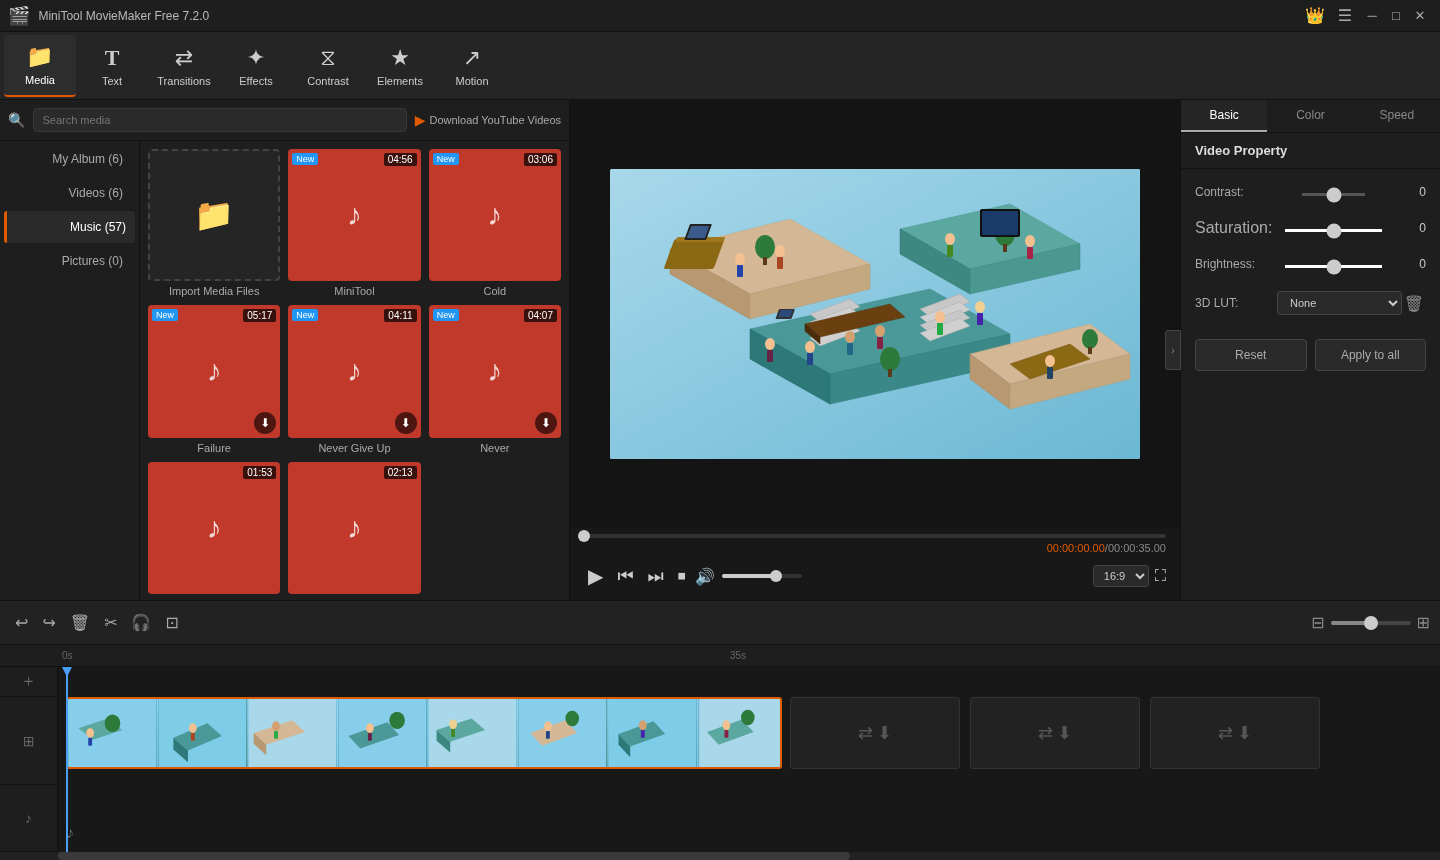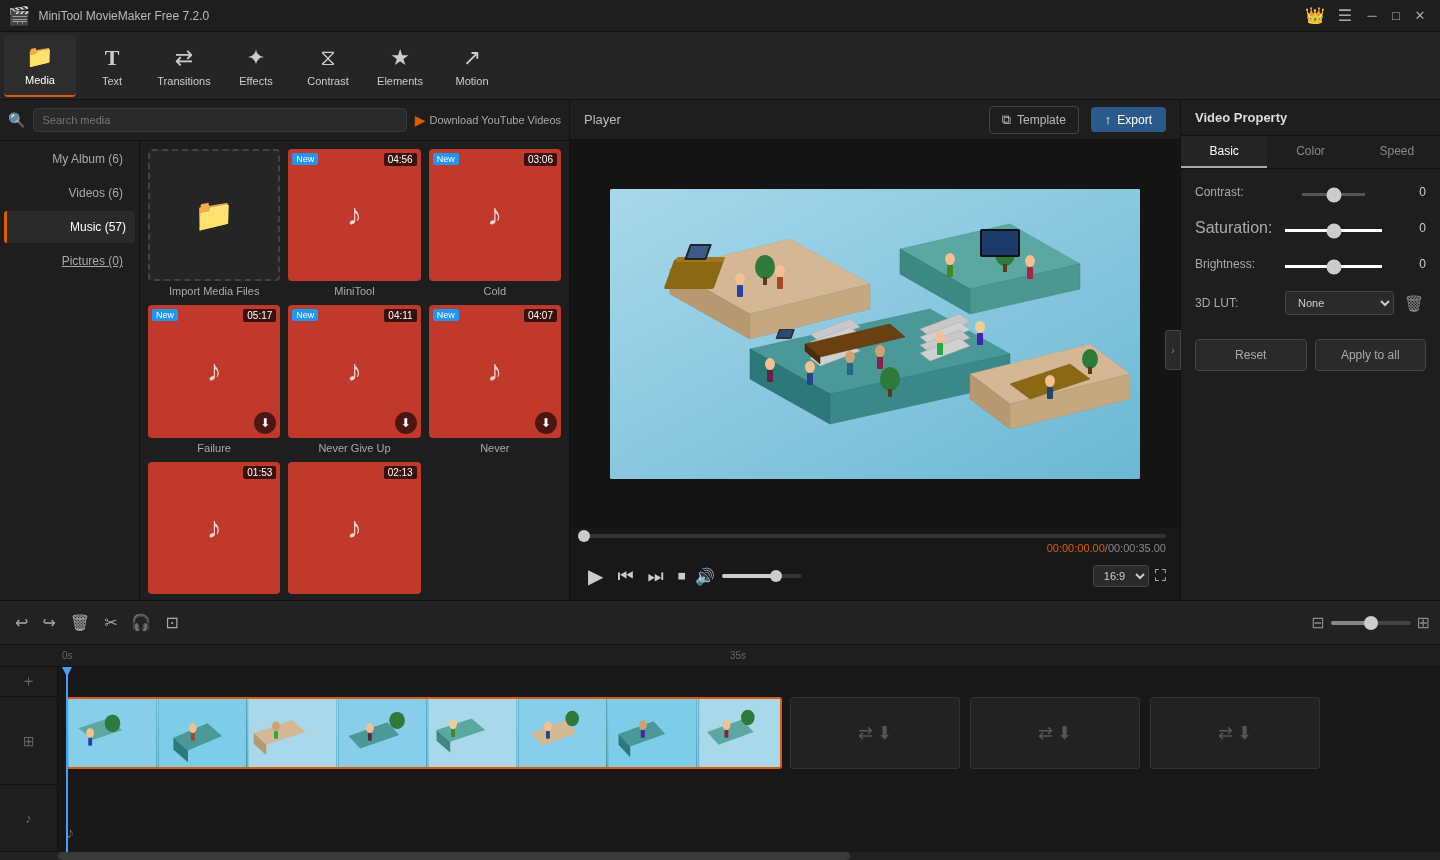--- a/index.html
+++ b/index.html
@@ -129,21 +129,21 @@
       <div id="sidebar" style="width:140px; background:#1e1e1e; border-right:1px solid #111; flex-shrink:0;">
         <div class="sidebar-item" style="padding:9px 12px; cursor:pointer; color:#aaa; font-size:12px; margin:2px 4px; border-radius:3px;">
           <span>My Album (6)</span>
         </div>
         <div class="sidebar-item" style="padding:9px 12px; cursor:pointer; color:#aaa; font-size:12px; margin:2px 4px; border-radius:3px;">
           <span>Videos (6)</span>
         </div>
         <div class="sidebar-item active" style="padding:9px 9px 9px 10px; cursor:pointer; color:#fff; font-size:12px; margin:2px 4px; border-radius:3px; background:#2a2a2a; border-left:3px solid #e05a00;">
           <span>Music (57)</span>
         </div>
-        <div class="sidebar-item" style="padding:9px 12px; cursor:pointer; color:#aaa; font-size:12px; margin:2px 4px; border-radius:3px;text-decoration:underline;">
+        <div class="sidebar-item" style="padding:9px 12px; cursor:pointer; color:#aaa; font-size:12px; margin:2px 4px; border-radius:3px;">
           <span>Pictures (0)</span>
         </div>
       </div>
 
       <div id="media-grid" style="flex:1; overflow-y:auto; padding:8px; display:grid; grid-template-columns:repeat(3, 1fr); gap:8px; align-content:start;">
 
         <div class="media-item" style="display:flex; flex-direction:column; align-items:center; cursor:pointer;">
           <div class="media-thumb import" style="width:100%; aspect-ratio:1; border-radius:4px; background:#252525; border:2px dashed #444; display:flex; align-items:center; justify-content:center;">
             <span style="font-size:32px; color:#666;">📁</span>
           </div>
@@ -211,32 +211,20 @@
             <span style="font-size:30px; color:rgba(255,255,255,0.8);">♪</span>
           </div>
         </div>
 
       </div>
     </div>
   </div>
 
   <div id="center-panel" style="flex:1; background:#181818; display:flex; flex-direction:column;">
 
-    <div id="player-header" style="height:40px; display:flex; align-items:center; padding:0 14px; border-bottom:1px solid #111; background:#1e1e1e; gap:12px;">
-      <span style="font-size:13px; color:#bbb;">Player</span>
-      <span style="flex:1;"></span>
-      <button style="display:flex; align-items:center; gap:6px; cursor:pointer; padding:5px 12px; border-radius:4px; font-size:12px; background:transparent; color:#bbb; border:1px solid #444;">
-        <span style="font-size:13px;">⧉</span>
-        <span>Template</span>
-      </button>
-      <button style="display:flex; align-items:center; gap:6px; cursor:pointer; padding:5px 14px; border-radius:4px; font-size:12px; background:#2a5a8a; color:#fff; border:none;">
-        <span style="font-size:13px;">↑</span>
-        <span>Export</span>
-      </button>
-    </div>
 
     <div id="player-area" style="flex:1; display:flex; align-items:center; justify-content:center; background:#141414; position:relative;">
 
       <div style="width:530px; height:290px; border-radius:2px; overflow:hidden; cursor:pointer;">
         <svg viewBox="0 0 530 290" xmlns="http://www.w3.org/2000/svg" style="width:100%; height:100%;">
           <rect width="530" height="290" fill="#87ceeb"></rect>
 
           <defs>
             <linearGradient id="bgGrad" x1="0%" y1="0%" x2="100%" y2="100%">
               <stop offset="0%" style="stop-color:#a8d8ea"></stop>
@@ -365,34 +353,34 @@
         <option>4:3</option>
       </select>
       <button style="background:transparent; border:none; color:#ccc; cursor:pointer; font-size:16px;">⛶</button>
     </div>
   </div>
 
   <div id="right-panel" style="width:260px; background:#1e1e1e; border-left:1px solid #111; display:flex; flex-direction:column; position:relative;">
 
     <div style="position:absolute; left:-16px; top:50%; transform:translateY(-50%); background:#2a2a2a; border:1px solid #444; width:16px; height:40px; display:flex; align-items:center; justify-content:center; cursor:pointer; border-radius:3px 0 0 3px; color:#888; font-size:10px; z-index:10;">›</div>
 
-    <div style="padding:10px 14px; font-size:13px; font-weight:600; color:#ddd; border-bottom:1px solid #111;">
-      <span>Video Property</span>
-    </div>
-
     <div id="property-tabs" style="display:flex; border-bottom:1px solid #111;">
       <div class="prop-tab active" style="flex:1; text-align:center; padding:8px 4px; cursor:pointer; font-size:12px; color:#fff; border-bottom:2px solid #aaa; background:#252525;">
         <span>Basic</span>
       </div>
       <div class="prop-tab" style="flex:1; text-align:center; padding:8px 4px; cursor:pointer; font-size:12px; color:#888; border-bottom:2px solid transparent;">
         <span>Color</span>
       </div>
       <div class="prop-tab" style="flex:1; text-align:center; padding:8px 4px; cursor:pointer; font-size:12px; color:#888; border-bottom:2px solid transparent;">
         <span>Speed</span>
       </div>
+    </div>
+
+    <div style="padding:10px 14px; font-size:13px; font-weight:600; color:#ddd; border-bottom:1px solid #111;">
+      <span>Video Property</span>
     </div>
 
     <div id="property-content" style="flex:1; padding:16px 14px; overflow-y:auto;">
 
       <div style="display:flex; align-items:center; margin-bottom:20px; gap:25px;">
         <span style="width:82px; font-size:12px; color:#aaa; flex-shrink:0;">Contrast:</span>
         <div style="flex:1; position:relative;">
           <input type="range" min="-100" max="100" value="0" style="width: 100%; height: 3px; background: linear-gradient(to right, rgb(85, 85, 85) 50%, rgb(85, 85, 85) 50%); appearance: none; cursor: pointer; accent-color: rgb(204, 204, 204);">
         </div>
         <span style="width:36px; text-align:right; font-size:12px; color:#ccc;">0</span>
@@ -407,21 +395,21 @@
       </div>
 
       <div style="display:flex; align-items:center; margin-bottom:20px; gap:8px;">
         <span style="width:82px; font-size:12px; color:#aaa; flex-shrink:0;">Brightness:</span>
         <div style="flex:1;">
           <input type="range" min="-100" max="100" value="0" style="width: 100%; height: 3px; appearance: none; cursor: pointer; accent-color: rgb(204, 204, 204);">
         </div>
         <span style="width:36px; text-align:right; font-size:12px; color:#ccc;">0</span>
       </div>
 
-      <div style="display:flex; align-items:center; margin-bottom:8px; gap:8px;">
+      <div style="display:flex; align-items:center; margin-bottom:8px; ">
         <span style="width:82px; font-size:12px; color:#aaa; flex-shrink:0;">3D LUT:</span>
         <select style="flex:1; background:#2a2a2a; border:1px solid #444; color:#ccc; padding:4px 8px; border-radius:3px; font-size:11px; cursor:pointer;">
           <option>None</option>
           <option>Cinematic</option>
           <option>Vintage</option>
           <option>Cool</option>
           <option>Warm</option>
         </select>
         <button style="background:transparent; border:none; color:#888; cursor:pointer; font-size:16px; padding:2px;">🗑</button>
       </div>

